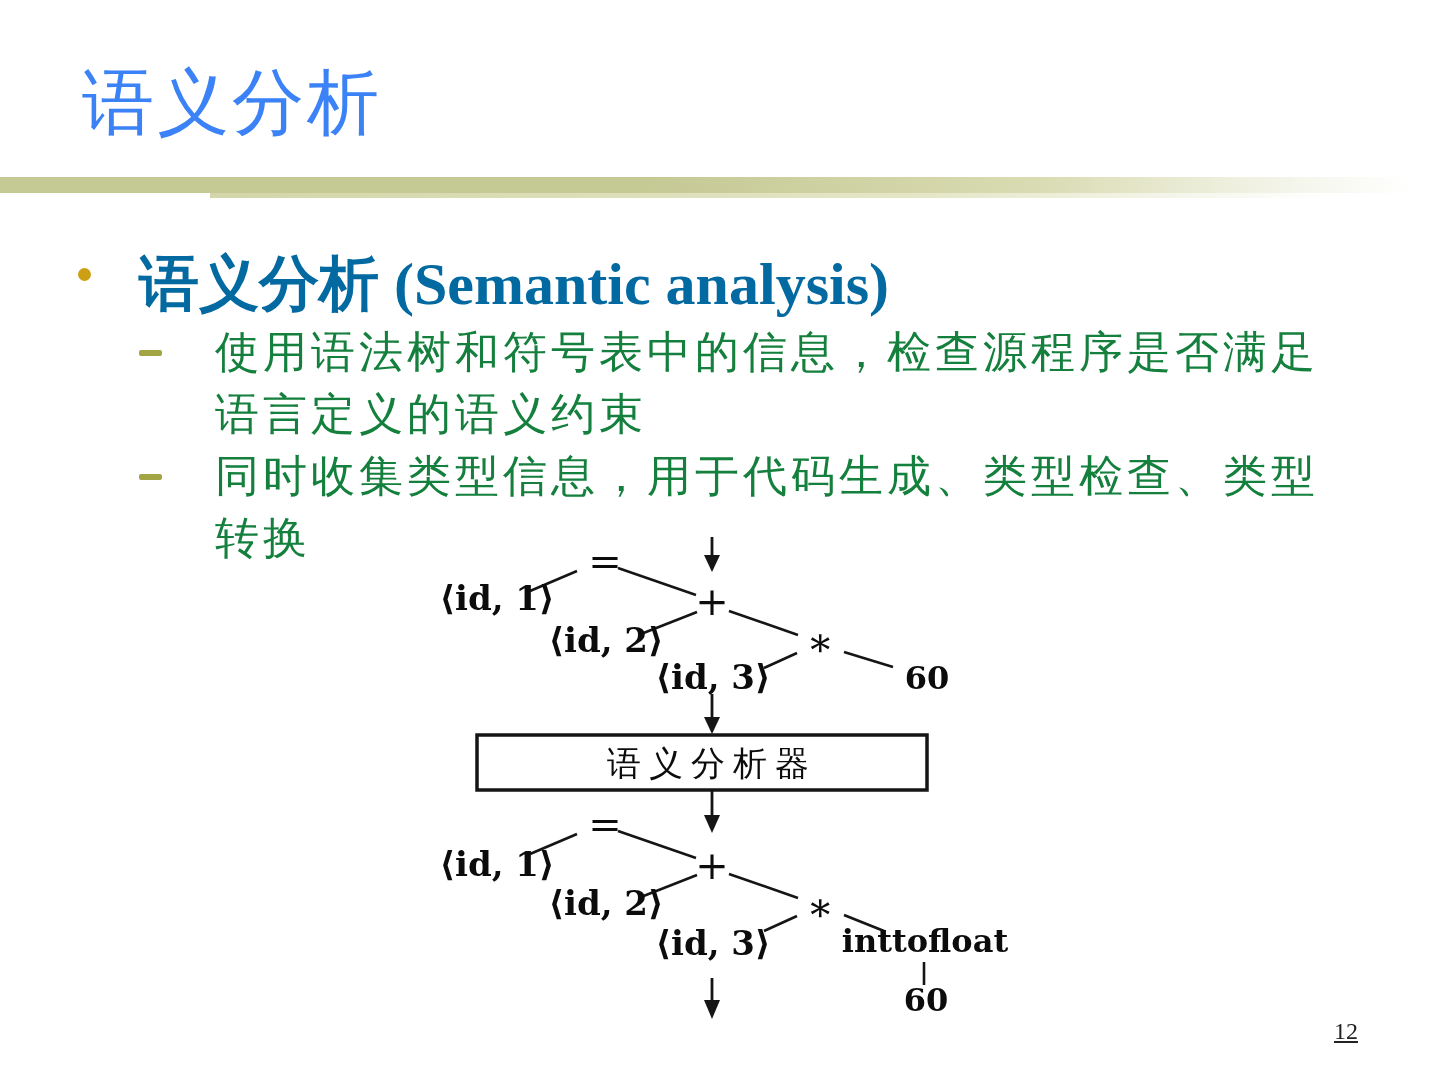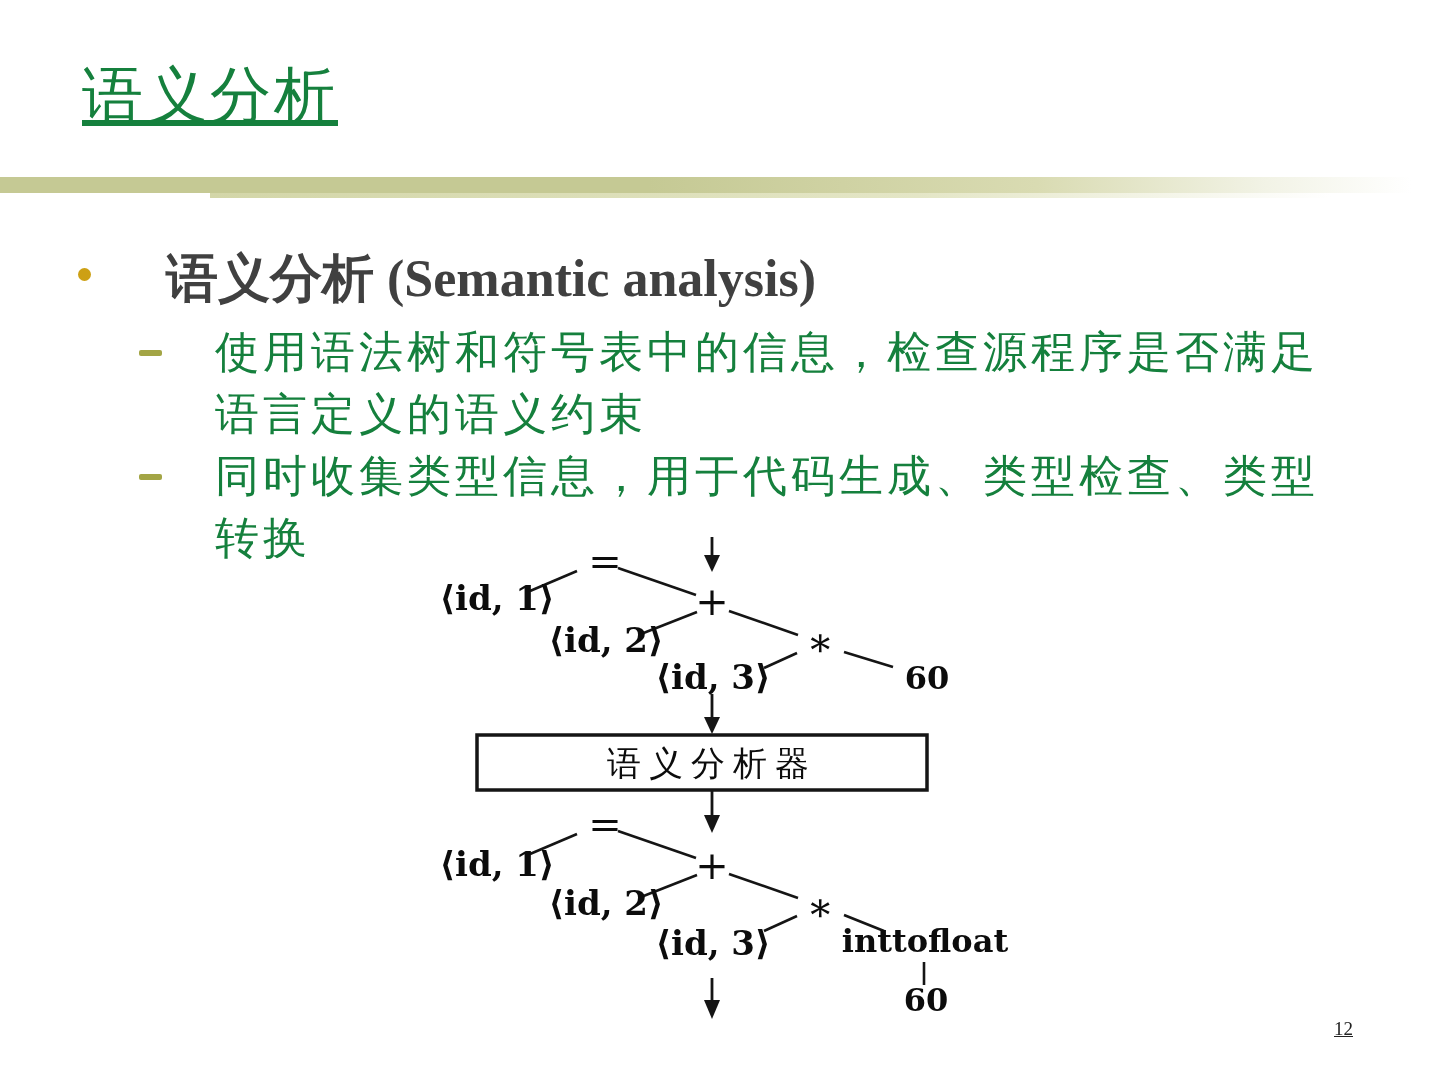--- a/index.html
+++ b/index.html
@@ -1,38 +1,38 @@
 <!DOCTYPE html>
 <html><head>
 <meta charset="utf-8">
 <style>
   html,body{margin:0;padding:0;background:#fff;}
   #slide{
     position:relative;width:1440px;height:1080px;background:#ffffff;
     font-family:"Liberation Serif","DejaVu Serif",serif;color:#111;overflow:hidden;
   }
   .slide-title{
-    position:absolute;left:82px;top:55px;font-size:61px;letter-spacing:3px;
-    font-weight:400;color:#15803d;white-space:nowrap;text-decoration:underline;
+    position:absolute;left:82px;top:55px;font-size:72px;letter-spacing:3px;
+    font-weight:400;color:#3b82f6;white-space:nowrap;
   }
   .accent-bar{
     position:absolute;left:0;top:177px;width:1440px;height:16px;
     background:linear-gradient(to right,#c5c994 0%,#c5c994 45%,#d9dbb2 72%,#f2f3e6 88%,#ffffff 98%);
   }
   .accent-bar-sub{
     position:absolute;left:210px;top:193px;width:1180px;height:5px;
     background:linear-gradient(to right,#d3d6a8 0%,#e4e6c6 60%,#ffffff 95%);
   }
   .bullet-dot{
     position:absolute;left:78px;top:268px;width:13px;height:13px;border-radius:50%;
     background:#cda014;
   }
   .bullet-main{
-    position:absolute;left:166px;top:244px;font-size:52px;font-weight:700;
-    white-space:nowrap;color:#404040;
+    position:absolute;left:139px;top:244px;font-size:60px;font-weight:700;
+    white-space:nowrap;color:#0369a1;
   }
   .sub-bullets{
     position:absolute;left:215px;top:322px;width:1115px;font-size:44px;
     line-height:62px;letter-spacing:4px;color:#15803d;
   }
   .sub-dash{
     position:absolute;width:23px;height:6px;background:#a3a545;border-radius:2px;
   }
   .sub-dash.d1{left:139px;top:350px;}
   .sub-dash.d2{left:139px;top:474px;}
@@ -40,21 +40,21 @@
   .diagram-svg text{dominant-baseline:central;text-anchor:middle;fill:#0c0c0c;}
   .node-id{font-family:"DejaVu Serif","DejaVu Sans",serif;font-weight:700;font-size:34px;}
   .node-op{font-family:"DejaVu Serif","DejaVu Sans",serif;font-weight:400;font-size:40px;}
   .node-num{font-family:"DejaVu Serif","DejaVu Sans",serif;font-weight:700;font-size:32px;}
   .box-label{font-family:"Liberation Serif","DejaVu Serif",serif;font-size:34px;letter-spacing:8px;}
   .tree-edge{stroke:#151515;stroke-width:2.6;}
   .arrow-line{stroke:#151515;stroke-width:2.8;}
   .arrow-head{fill:#151515;}
   .analyzer-rect{fill:#ffffff;stroke:#151515;stroke-width:3.5;}
   .page-number{
-    position:absolute;left:1334px;top:1018px;font-size:19px;color:#222;text-decoration:underline;
+    position:absolute;left:1334px;top:1018px;font-size:24px;color:#222;text-decoration:underline;
   }
 </style>
 </head>
 <body>
 
 <div id="slide">
 
   <div class="slide-title">语义分析</div>
 
   <div class="accent-bar"></div>

